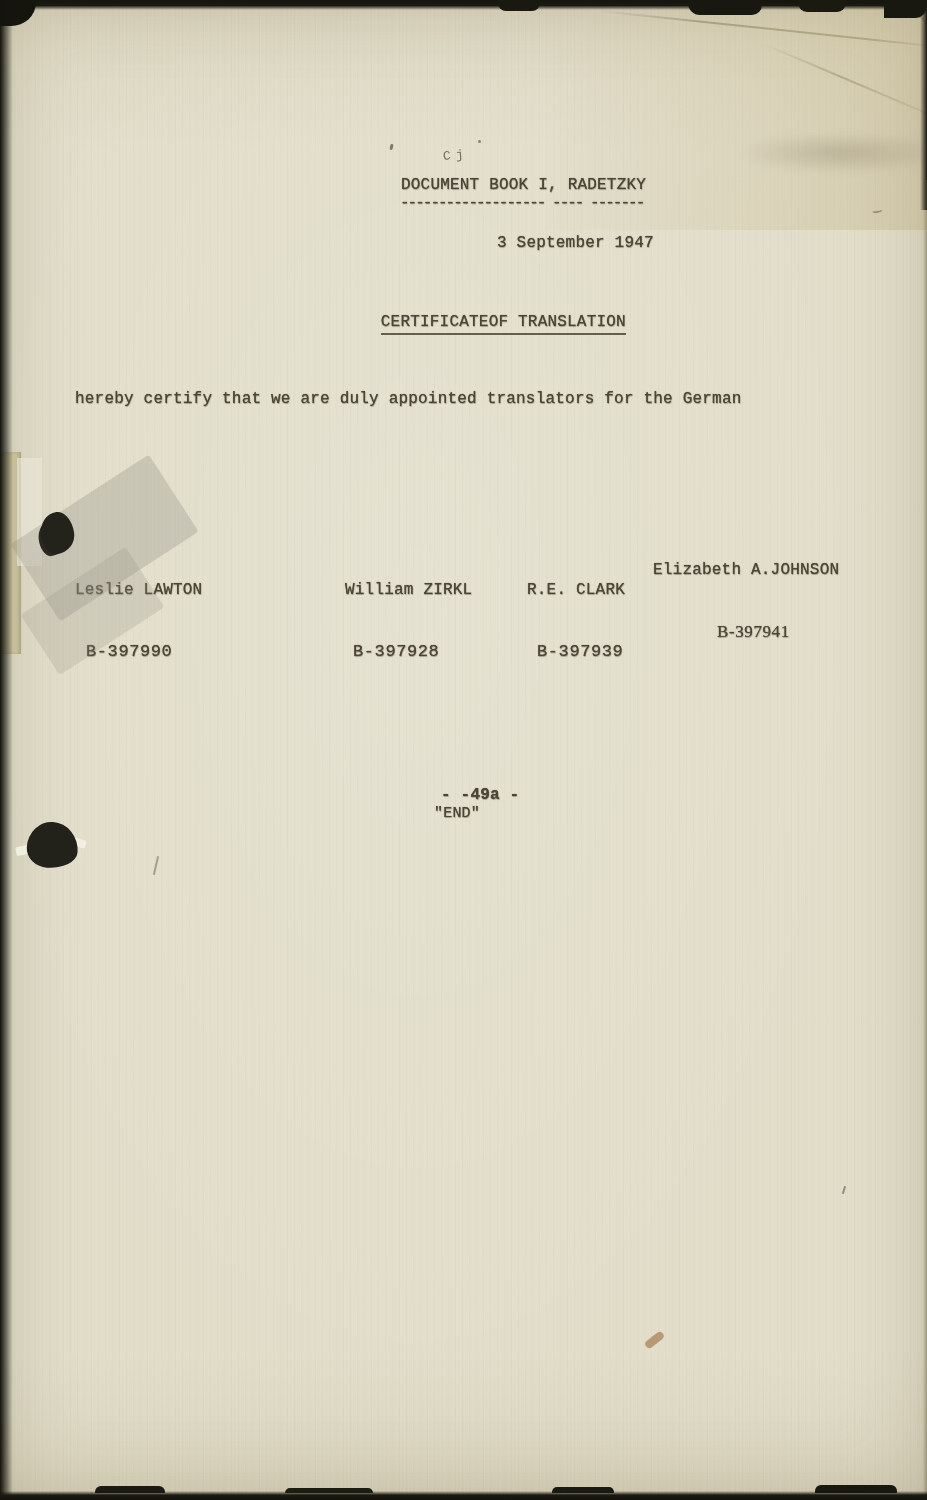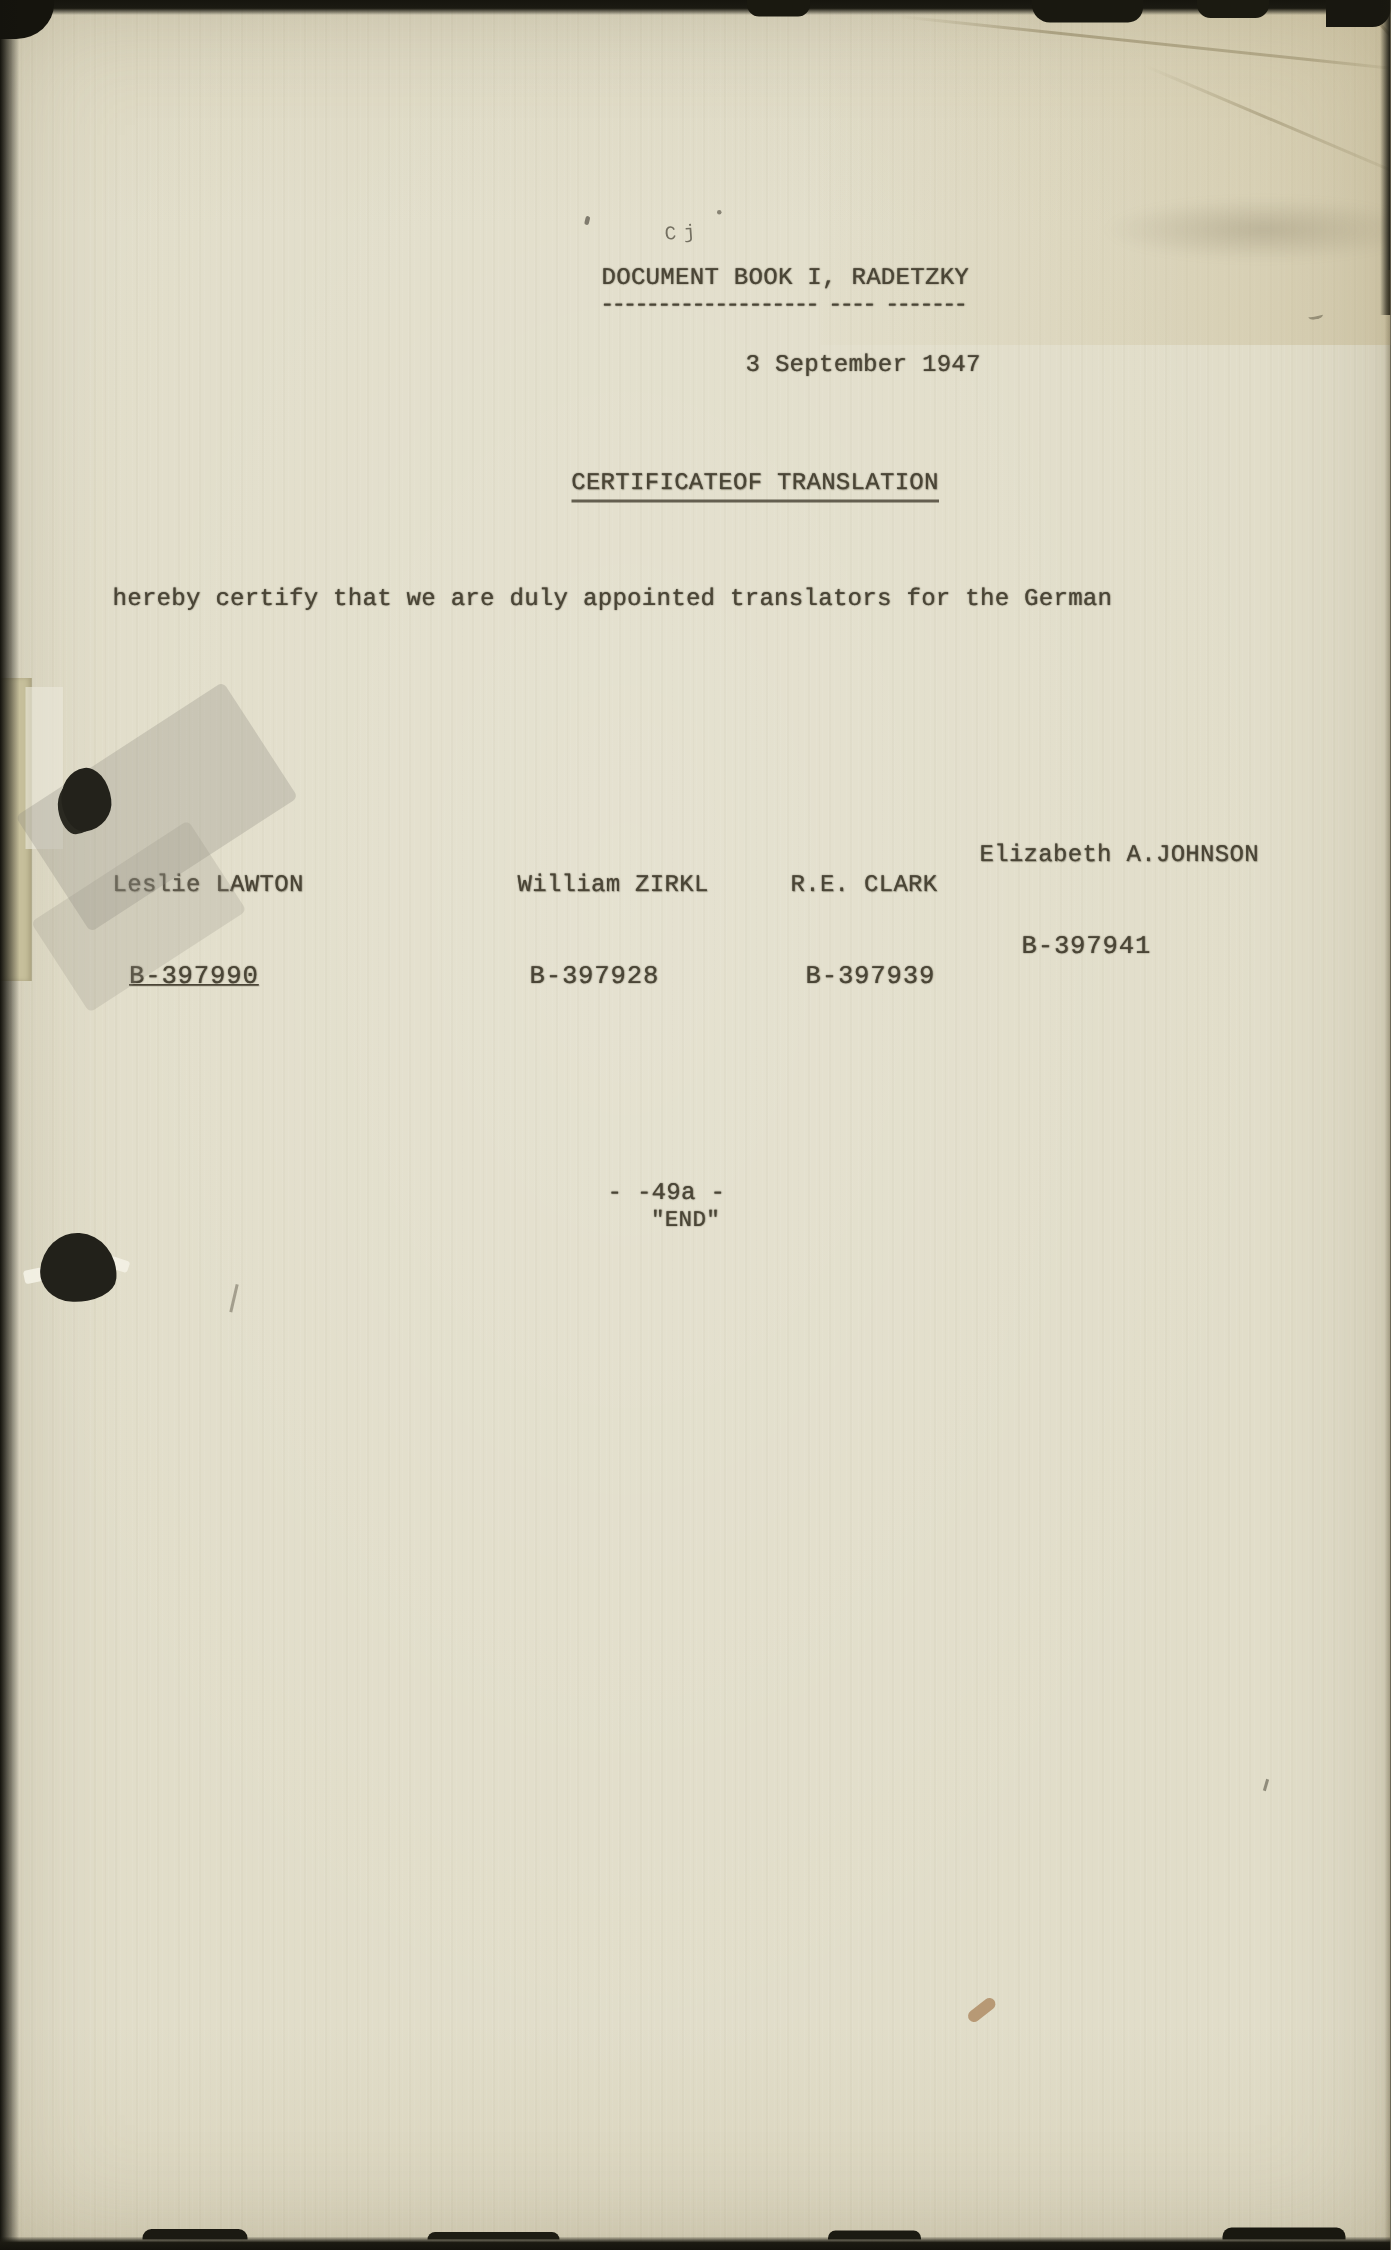--- a/index.html
+++ b/index.html
@@ -38,28 +38,28 @@
   .doc-date    { left: 497px; top: 234px; }
   .cert-head   { left: 322px; top: 294px; }
   .cert-head .ul { border-bottom: 2px solid rgba(72,66,52,0.82); padding-bottom: 2px; margin-top: 25px; }
   .body-text   { left: 75px; top: 352px; }
   .body-line   { height: 39px; }
   .sig-row     { position: absolute; left: 0; top: 527px; width: 100%; height: 60px; }
   .sig-block   { position: absolute; top: 16px; }
   .sig-name    { font-size: 16px; }
   .sig-num     { font-size: 17px; letter-spacing: 0.6px; margin-top: 4px; }
   .sig-1 { left: 75px; }
-  .sig-1 .sig-num { margin-left: 11px; text-decoration: underline; }
+  .sig-1 .sig-num { margin-left: 11px; }
   .sig-2 { left: 345px; }
   .sig-2 .sig-num { margin-left: 8px; }
   .sig-3 { left: 527px; }
   .sig-3 .sig-num { margin-left: 10px; }
   .sig-4 { left: 653px; top: -4px; }
-  .sig-4 .sig-num { margin-left: 28px; }
-  .page-num { left: 405px; top: 786px; }
+  .sig-4 .sig-num { margin-left: 64px; font-family: Liberation Serif, serif; }
+  .page-num { left: 441px; top: 786px; font-weight: bold; }
   .end-mark { left: 434px; top: 804px; font-size: 15px; }
   .pencil-note {
     left: 443px; top: 146px;
     font-size: 13px; letter-spacing: 5px;
     color: rgba(72,68,56,0.72);
     transform: rotate(-4deg);
     text-shadow: none;
   }
   
   .art { position: absolute; pointer-events: none; }

